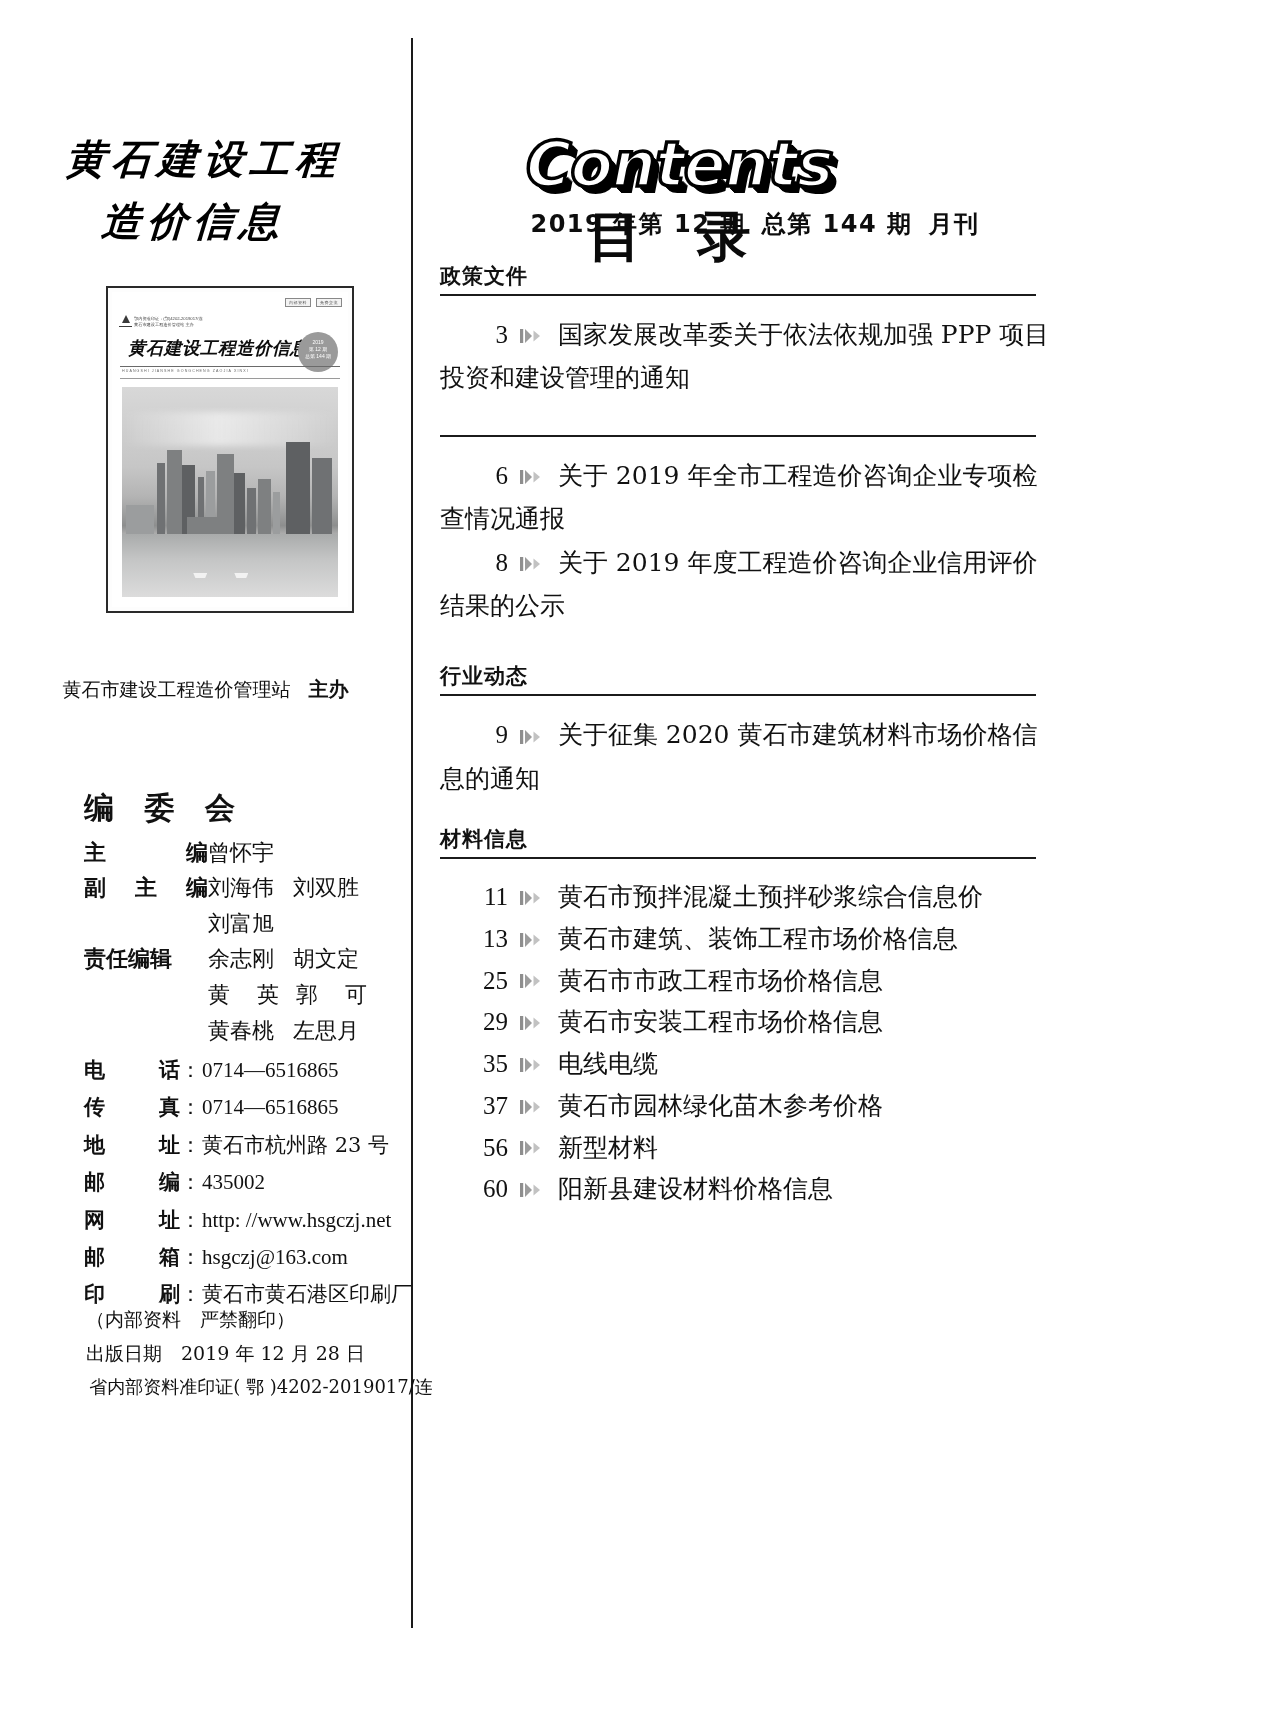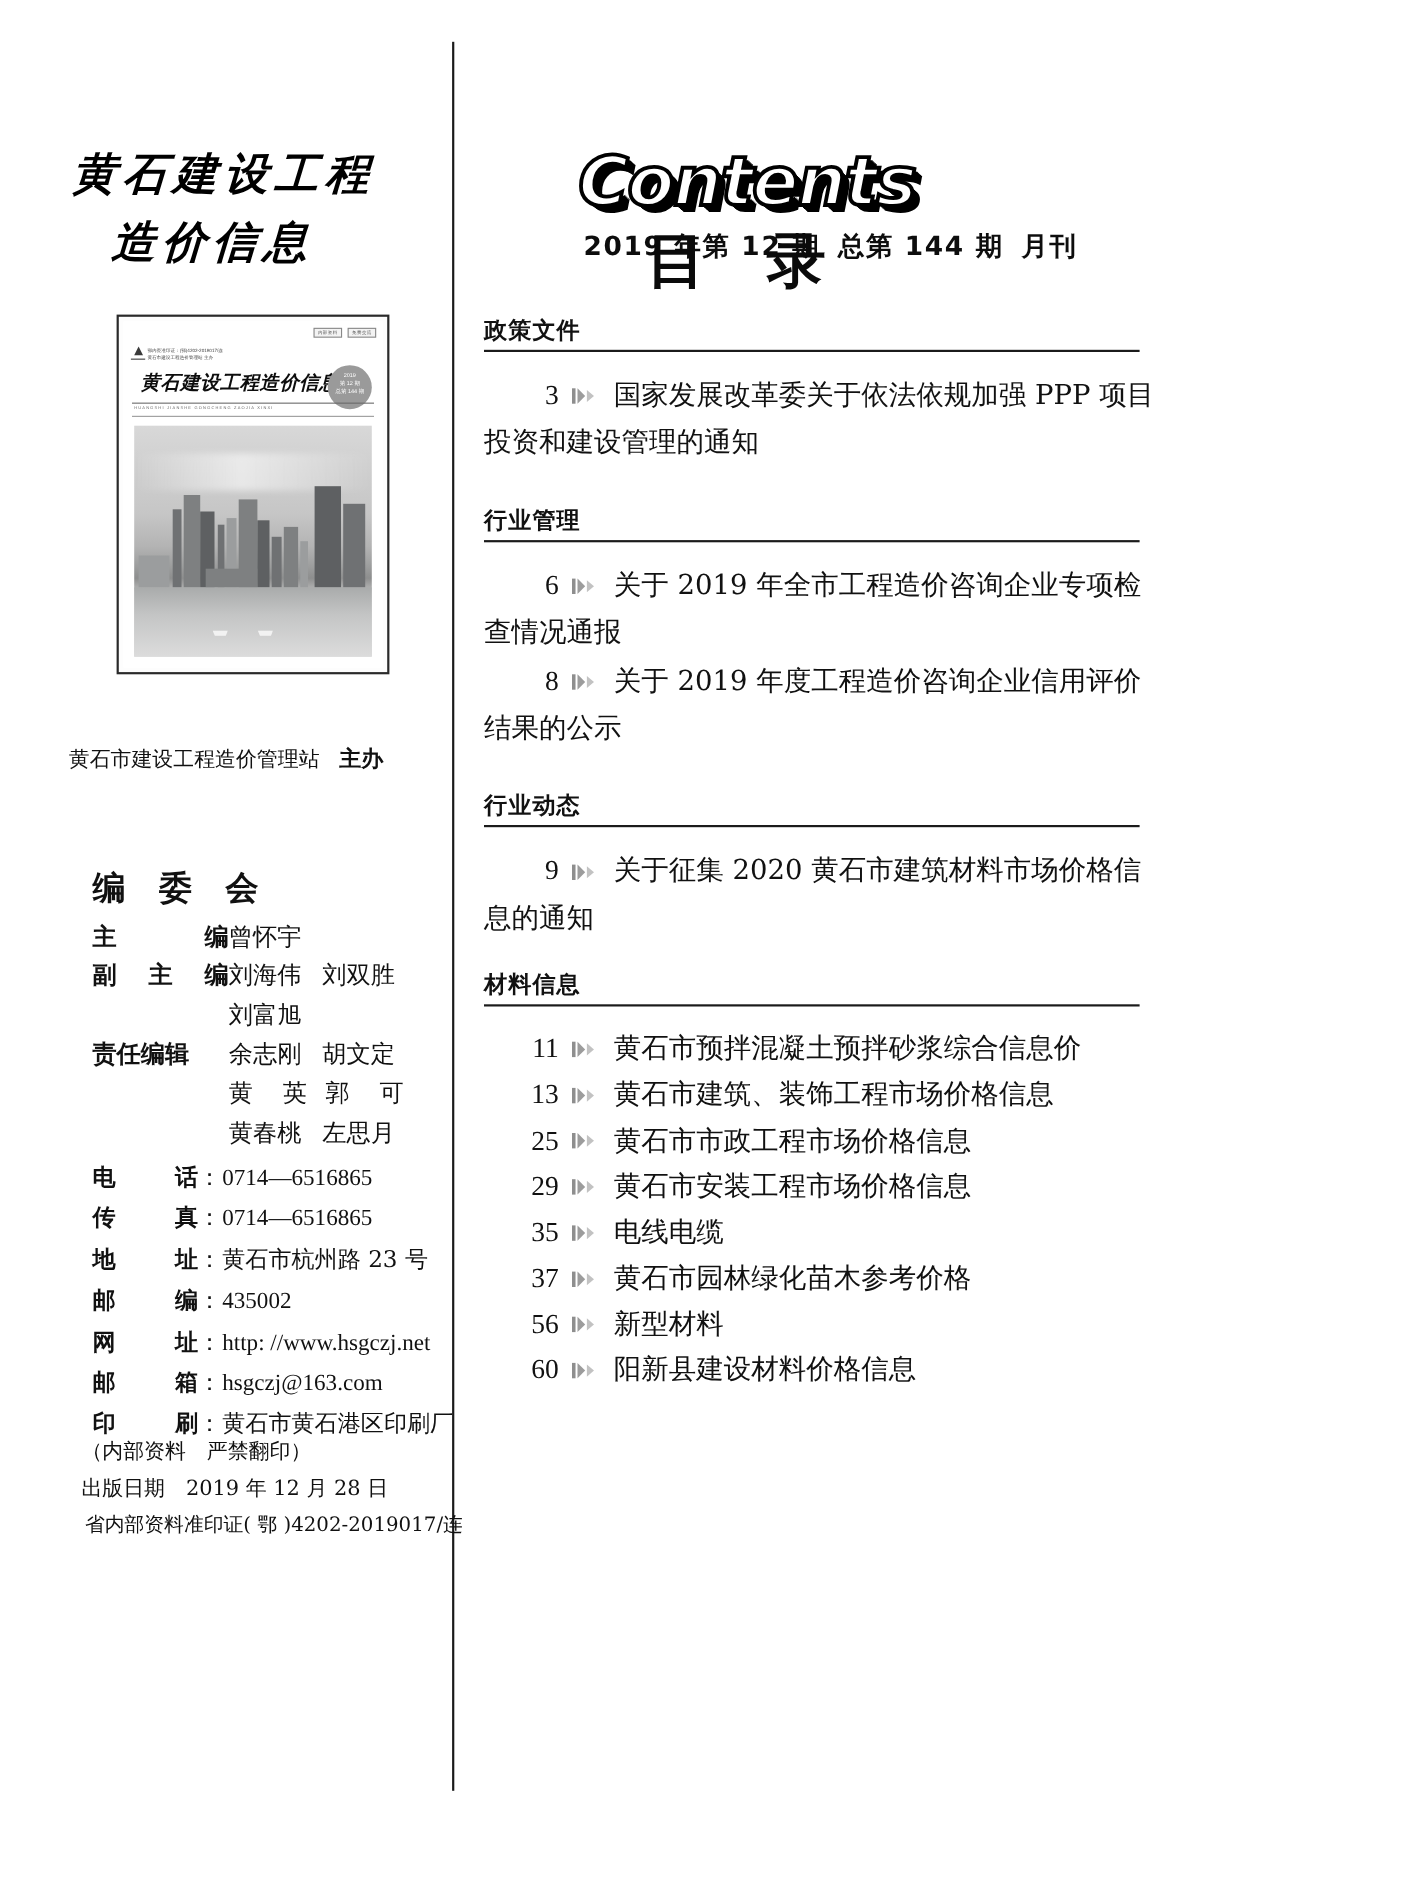--- a/index.html
+++ b/index.html
@@ -182,21 +182,21 @@
     display:flex; justify-content:space-between;
   }
   .ccolon { margin:0 1px 0 0; }
   .cval {
     font-family:"Liberation Serif","DejaVu Serif",serif;
     font-size:21px; font-weight:400;
   }
   .cval.cjk { font-family:"DejaVu Serif","Liberation Serif",serif; }
 
   .footnotes {
-    position:absolute; left:74px; top:1303px; width:350px;
+    position:absolute; left:86px; top:1303px; width:350px;
     font-family:"DejaVu Serif","Liberation Serif",serif;
     font-size:20px; line-height:1.78; color:#111; white-space:nowrap;
   }
   .footnotes .fsmall { font-size:19px; letter-spacing:0; }
   .footnotes .fsmall2 { font-size:18px;text-align:center; }
 
   
   .right-col {
     position:absolute; left:440px; top:0; width:610px;
   }
@@ -223,21 +223,21 @@
     color:#0a0a0a;
   }
   .issue-line {
     text-align:center; margin-top:2px; padding-left:20px;
     font-family:"DejaVu Sans","Liberation Sans",sans-serif;
     font-weight:700; font-size:24px; letter-spacing:1.5px; color:#0d0d0d;
     white-space:nowrap;
   }
   .issue-line .gap { display:inline-block; width:16px; }
 
-  .toc { margin-top:46px; }
+  .toc { margin-top:22px; }
 
   .sec {
     margin-top:0;
   }
   .sec-head {
     font-family:"DejaVu Sans","Liberation Sans",sans-serif;
     font-weight:700; font-size:21px; color:#111;
     padding-bottom:4px; letter-spacing:1px;
   }
   .sec-rule {
@@ -478,21 +478,20 @@
               <polygon points="13.5,2.5 20,8 13.5,13.5" fill="#c2c2c2"></polygon>
             </svg>
           </span>
           <span class="ttl">国家发展改革委关于依法依规加强 PPP 项目投资和建设管理的通知</span>
         </div>
       </div>
 
       <div class="sec-gap-a"></div>
 
       <div class="sec">
-        <div class="sec-head">行业管理</div>
         <div class="sec-rule"></div>
         <div class="entry">
           <span class="pg">6</span>
           <span class="arrow">
             <svg width="26" height="16" viewBox="0 0 26 16" aria-hidden="true">
               <rect x="0" y="1" width="3.2" height="14" fill="#8e8e8e"></rect>
               <polygon points="5,1 12,8 5,15" fill="#9c9c9c"></polygon>
               <polygon points="13.5,2.5 20,8 13.5,13.5" fill="#c2c2c2"></polygon>
             </svg>
           </span>

